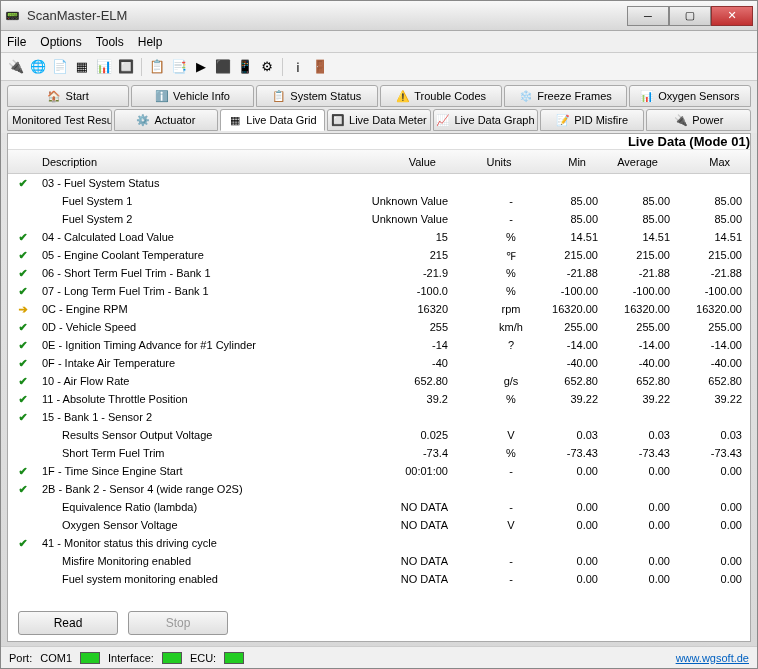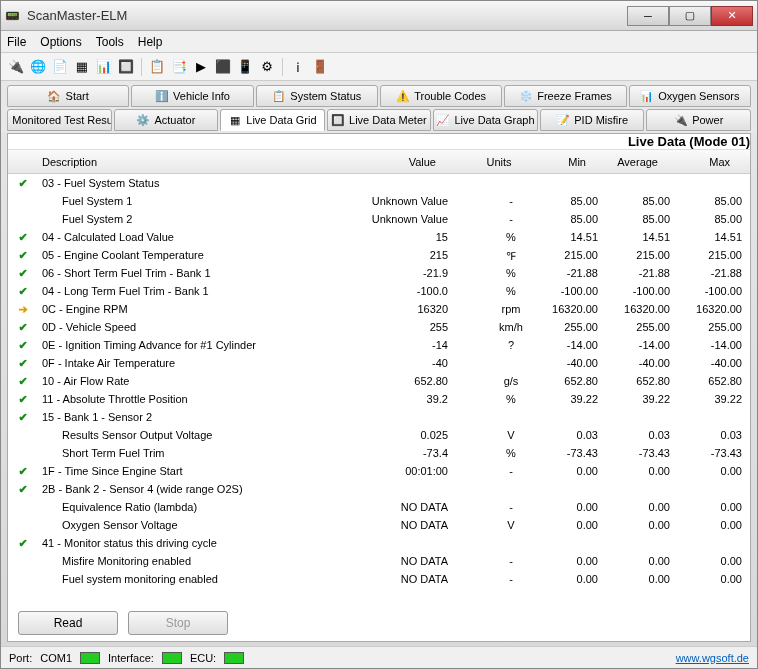--- a/index.html
+++ b/index.html
@@ -216,21 +216,21 @@
           <div class="col-val">-21.9</div>
           <div class="col-units">%</div>
           <div class="col-min">-21.88</div>
           <div class="col-avg">-21.88</div>
           <div class="col-max">-21.88</div>
         </div>
         <div class="row">
           <div class="col-icon">
             <span class="check">✔</span>
           </div>
-          <div class="col-desc">04 - Long Term Fuel Trim - Bank 1</div>
+          <div class="col-desc">07 - Long Term Fuel Trim - Bank 1</div>
           <div class="col-val">-100.0</div>
           <div class="col-units">%</div>
           <div class="col-min">-100.00</div>
           <div class="col-avg">-100.00</div>
           <div class="col-max">-100.00</div>
         </div>
         <div class="row">
           <div class="col-icon">
             <span class="arrow">➔</span>
           </div>

